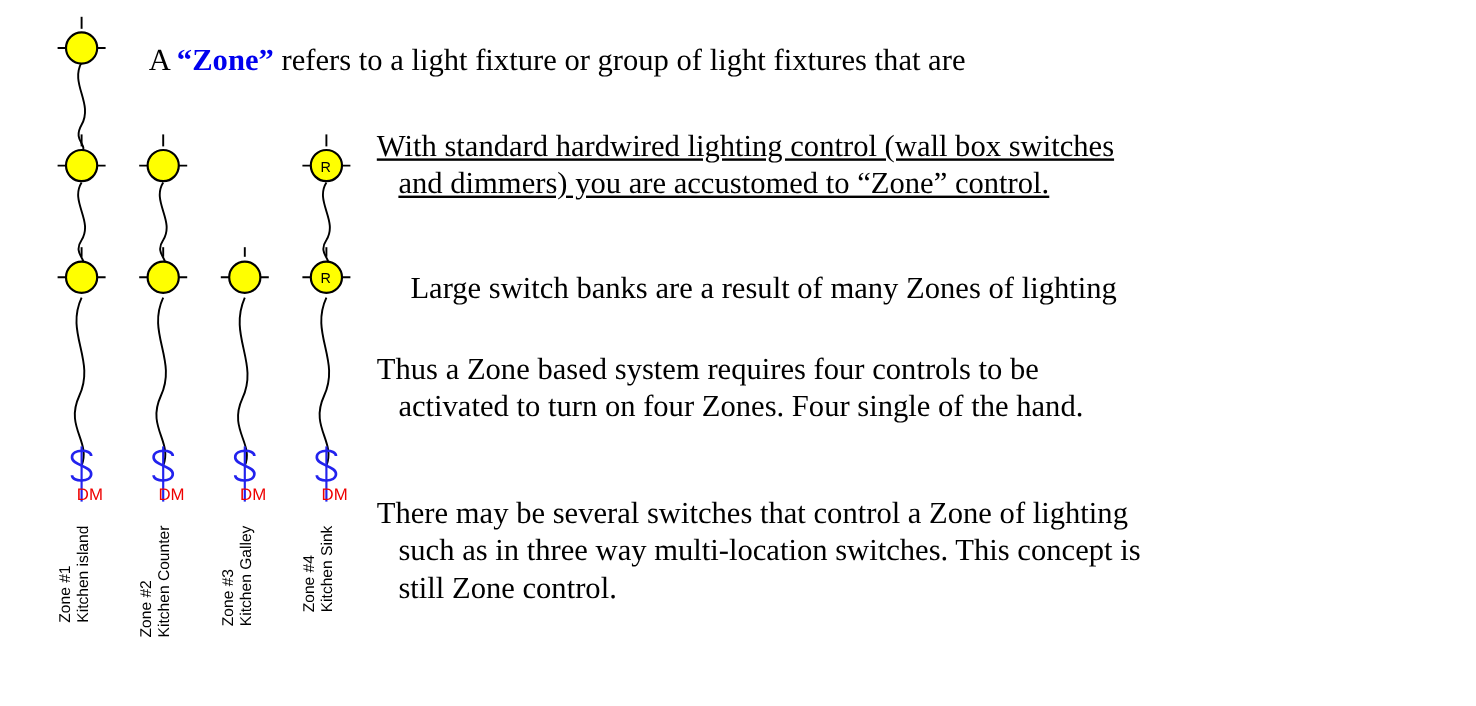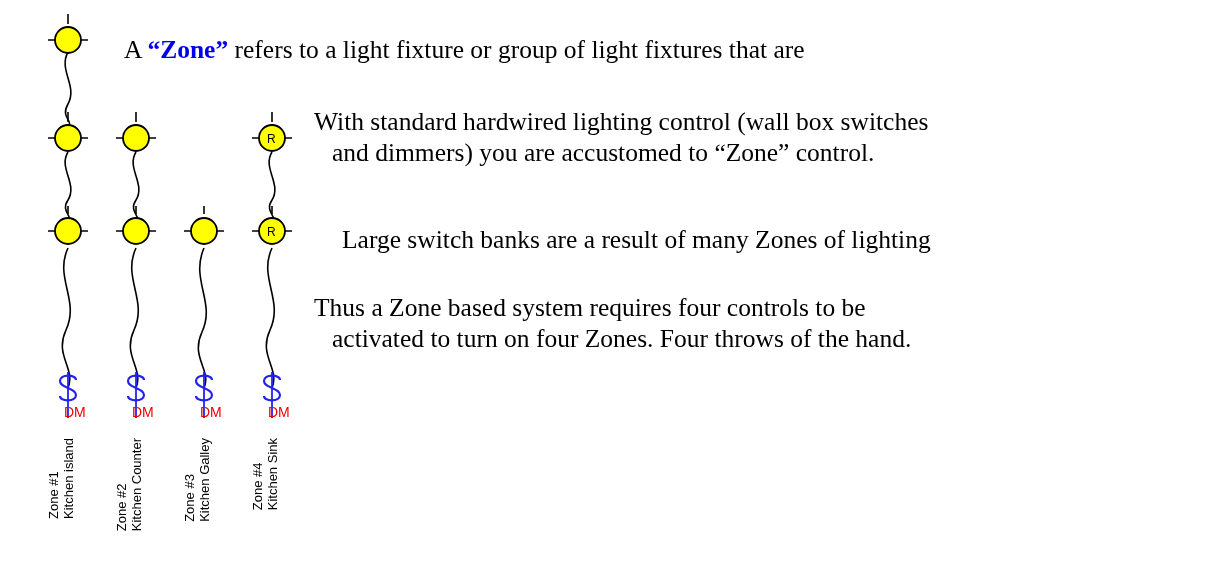--- a/index.html
+++ b/index.html
@@ -52,21 +52,21 @@
     font-size: 25.5px;
     line-height: 31px;
     color: #000000;
     text-indent: 0;
   }
   .zone-word {
     color: #0000ee;
     font-weight: bold;
   }
   #p1 { left: 124px; top: 6px;  width: 1110px; margin-top: 28px; }
-  #p2 { left: 314px; top: 106px; width: 900px; }
+  #p2 { left: 314px; top: 106px; width: 900px; text-decoration: underline; }
   #p3 { left: 314px; top: 224px; width: 900px; margin-left: 28px; }
   #p4 { left: 314px; top: 292px; width: 900px; }
   #p5 { left: 314px; top: 412px; width: 910px; }
   .para .l2 { display: block; padding-left: 18px; }
   #p1 .l2 { padding-left: 12px; }
 </style>
 </head>
 <body>
 
 <div id="stage">
@@ -172,17 +172,22 @@
     <span>With standard hardwired lighting control (wall box switches</span>
     <span class="l2">and dimmers) you are accustomed to “Zone” control.</span>
   </div>
 
   <div class="para" id="p3">
     <span>Large switch banks are a result of many Zones of lighting</span>
   </div>
 
   <div class="para" id="p4">
     <span>Thus a Zone based system requires four controls to be</span>
-    <span class="l2">activated to turn on four Zones. Four throws of the hand.</span>
+    <span class="l2">activated to turn on four Zones. Four single of the hand.</span>
   </div>
 
+  <div class="para" id="p5">
+    <span> There may be several switches that control a Zone of lighting</span>
+    <span class="l2">such as in three way multi-location switches. This concept is</span>
+    <span class="l2">still Zone control.</span>
+  </div>
 
 </div>
 
 </body></html>

